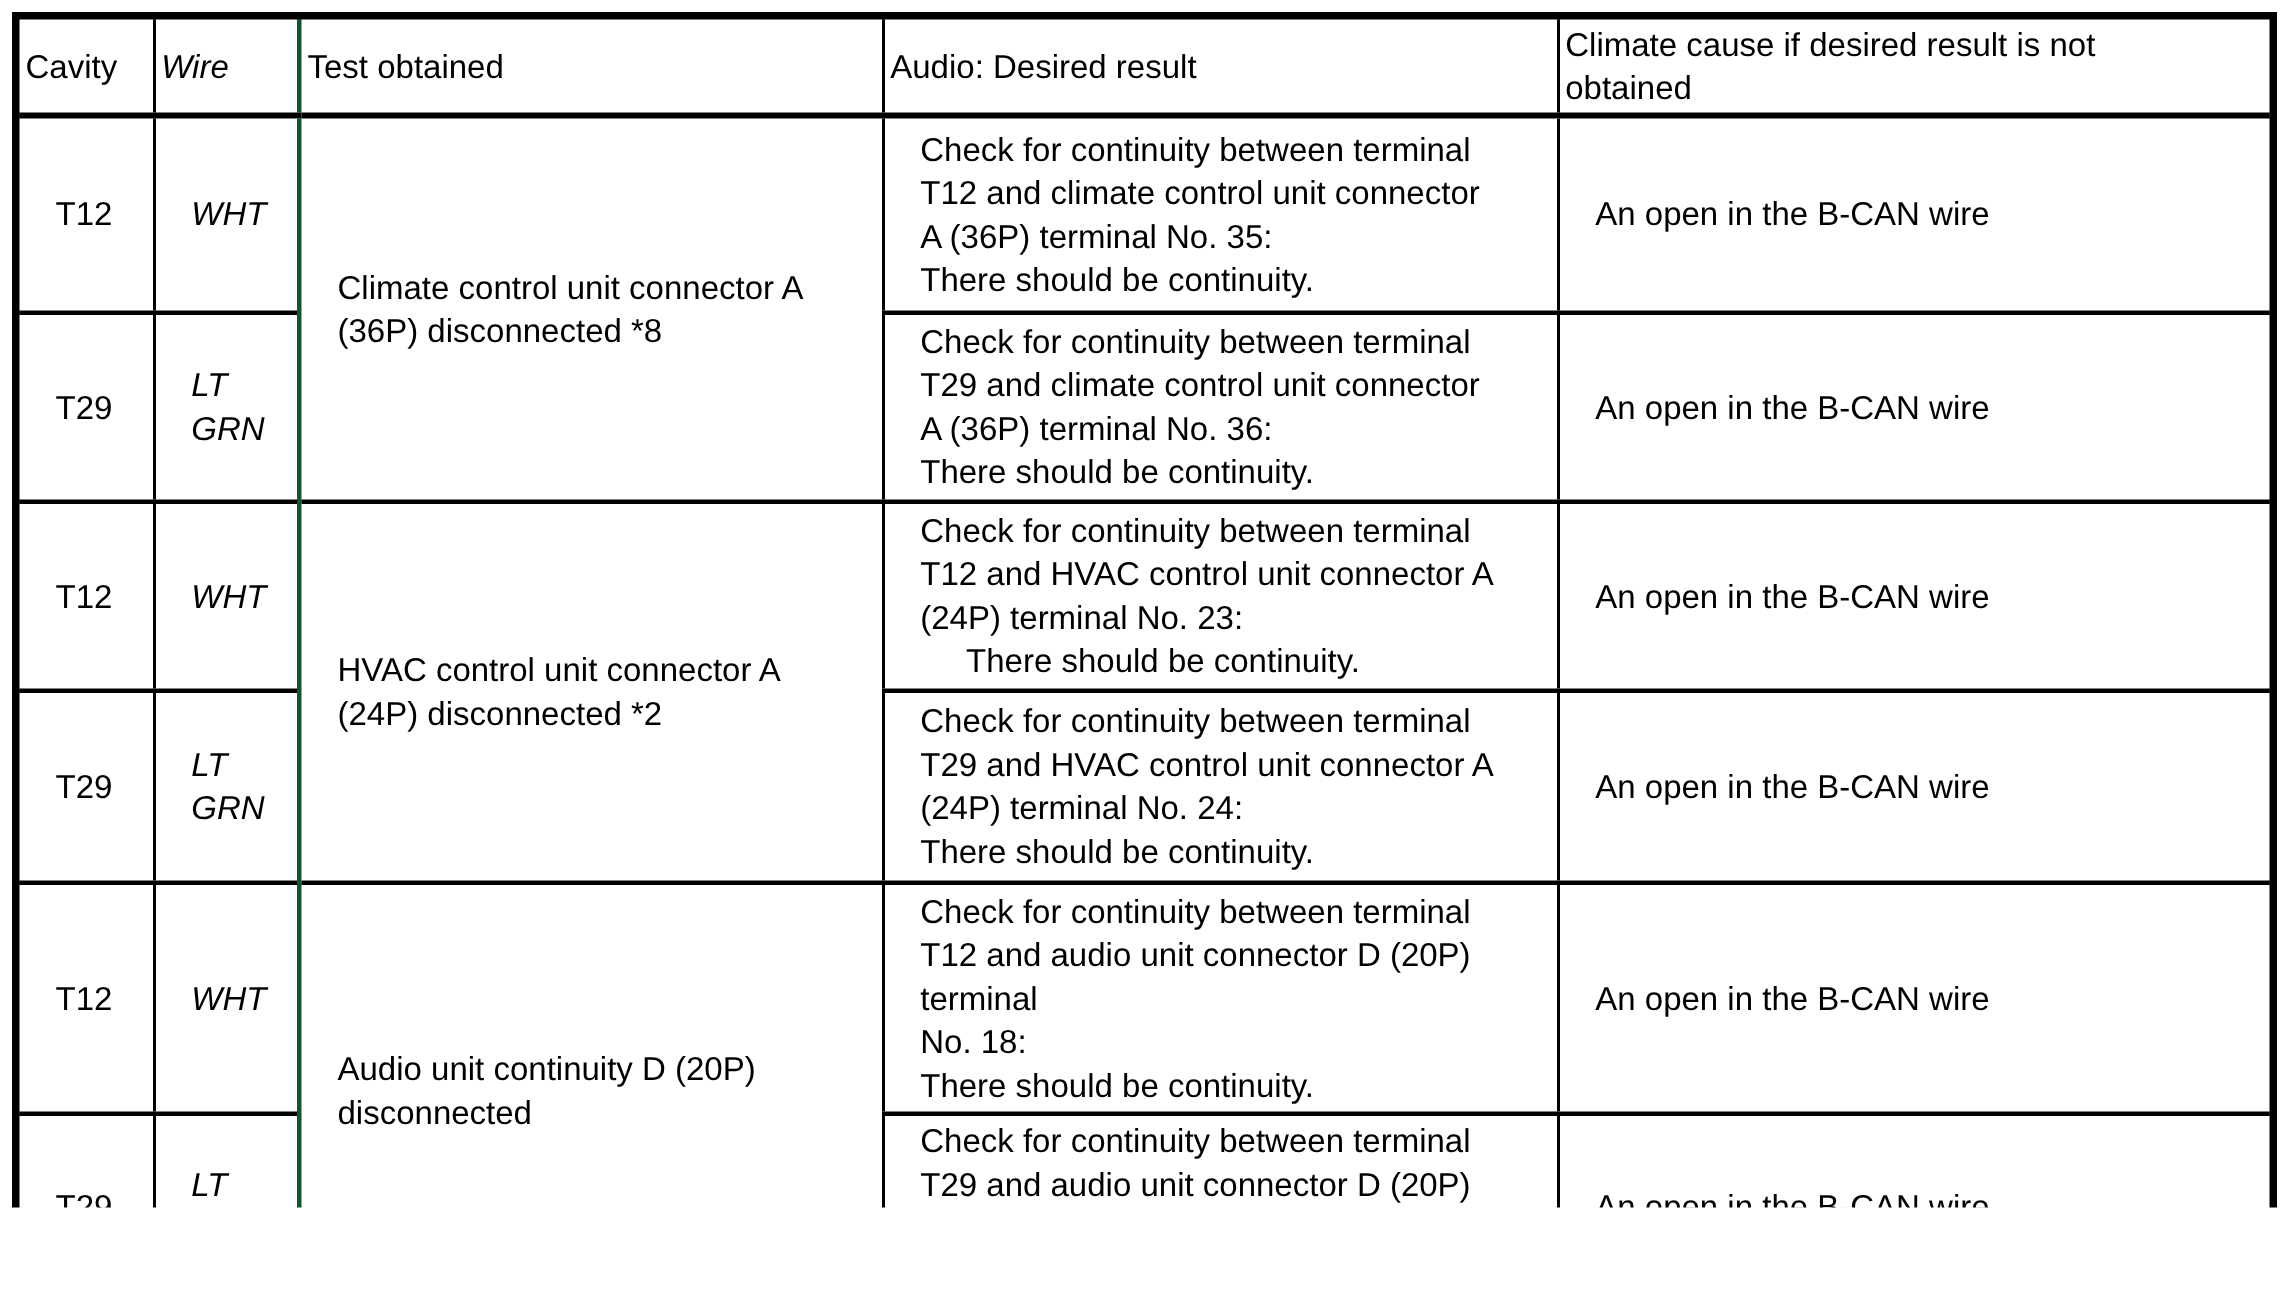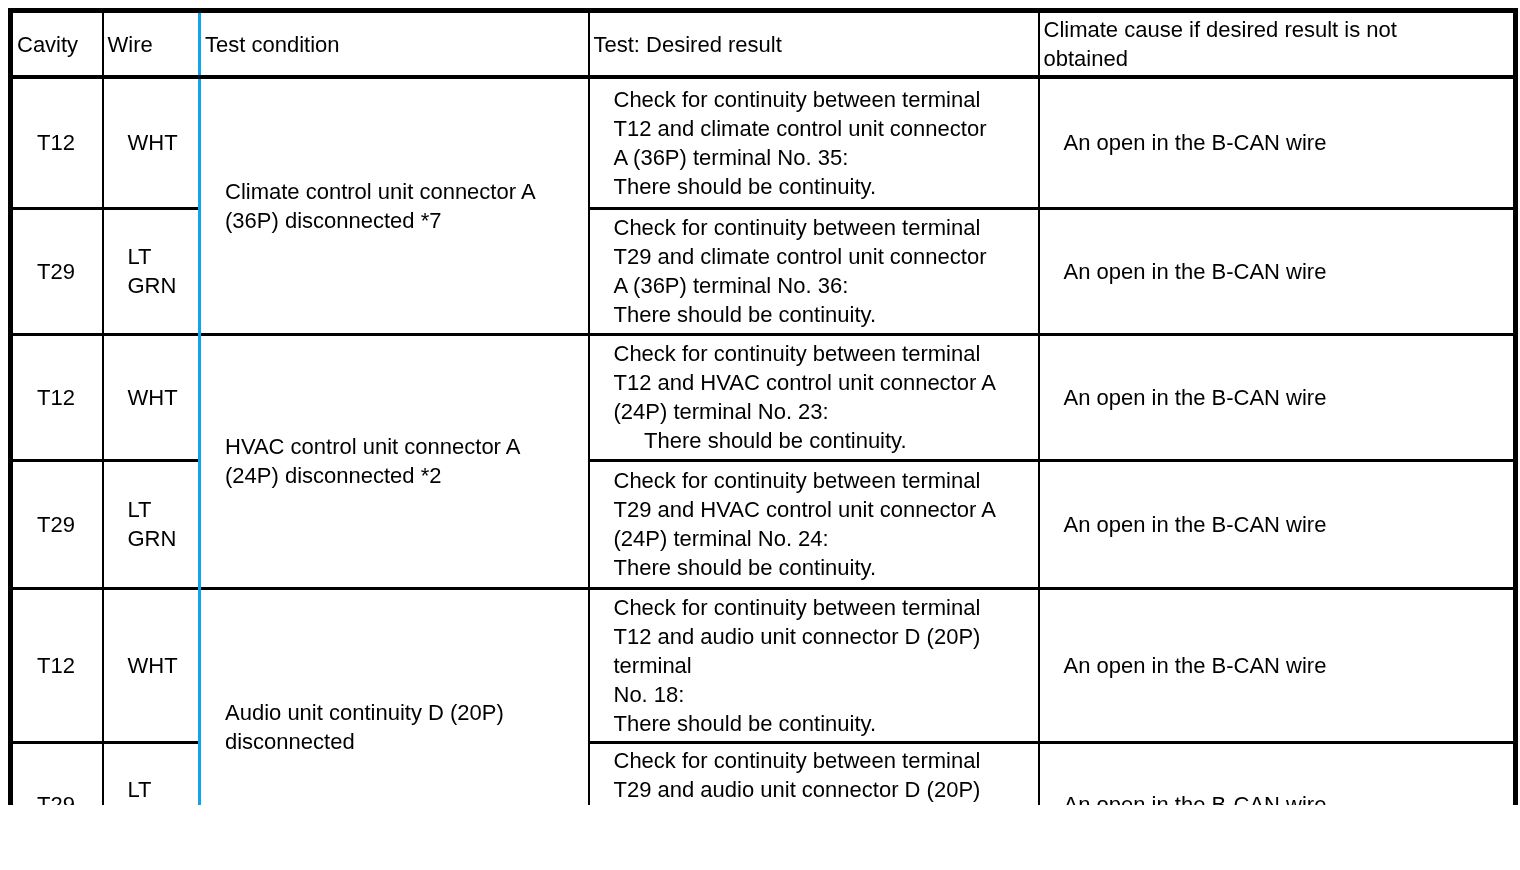--- a/index.html
+++ b/index.html
@@ -43,21 +43,22 @@
   table.spec-table thead th {
     border-bottom: 4px solid #000000;
   }
   
   table.spec-table tbody.group td {
     border-top: 3px solid #000000;
     padding-left: 24px;
   }
   
   table.spec-table .col-wire {
-    border-right: 3px solid #0ea5e9;
+    border-right: 3px solid #14532d;
+    font-style: italic;
   }
   .cell-center {
     text-align: center;
   }
 </style>
 </head>
 <body>
 
 <div class="page">
   <table class="spec-table">
@@ -65,33 +66,33 @@
       <col style="width:92px">
       <col style="width:97px">
       <col style="width:389px">
       <col style="width:450px">
       <col style="width:477px">
     </colgroup>
     <thead>
       <tr style="height:62px">
         <th>Cavity</th>
         <th class="col-wire">Wire</th>
-        <th>Test condition</th>
-        <th>Test: Desired result</th>
+        <th>Test obtained</th>
+        <th>Audio: Desired result</th>
         <th>Climate cause if desired result is not
 obtained</th>
       </tr>
     </thead>
 
     <tbody class="group">
       <tr style="height:131px">
         <td class="cell-center">T12</td>
         <td class="cell-center col-wire">WHT</td>
         <td rowspan="2">Climate control unit connector A
-(36P) disconnected *7</td>
+(36P) disconnected *8</td>
         <td>Check for continuity between terminal
 T12 and climate control unit connector
 A (36P) terminal No. 35:
 There should be continuity.</td>
         <td>An open in the B-CAN wire</td>
       </tr>
       <tr style="height:126px">
         <td class="cell-center">T29</td>
         <td class="cell-center col-wire">LT
 GRN</td>

